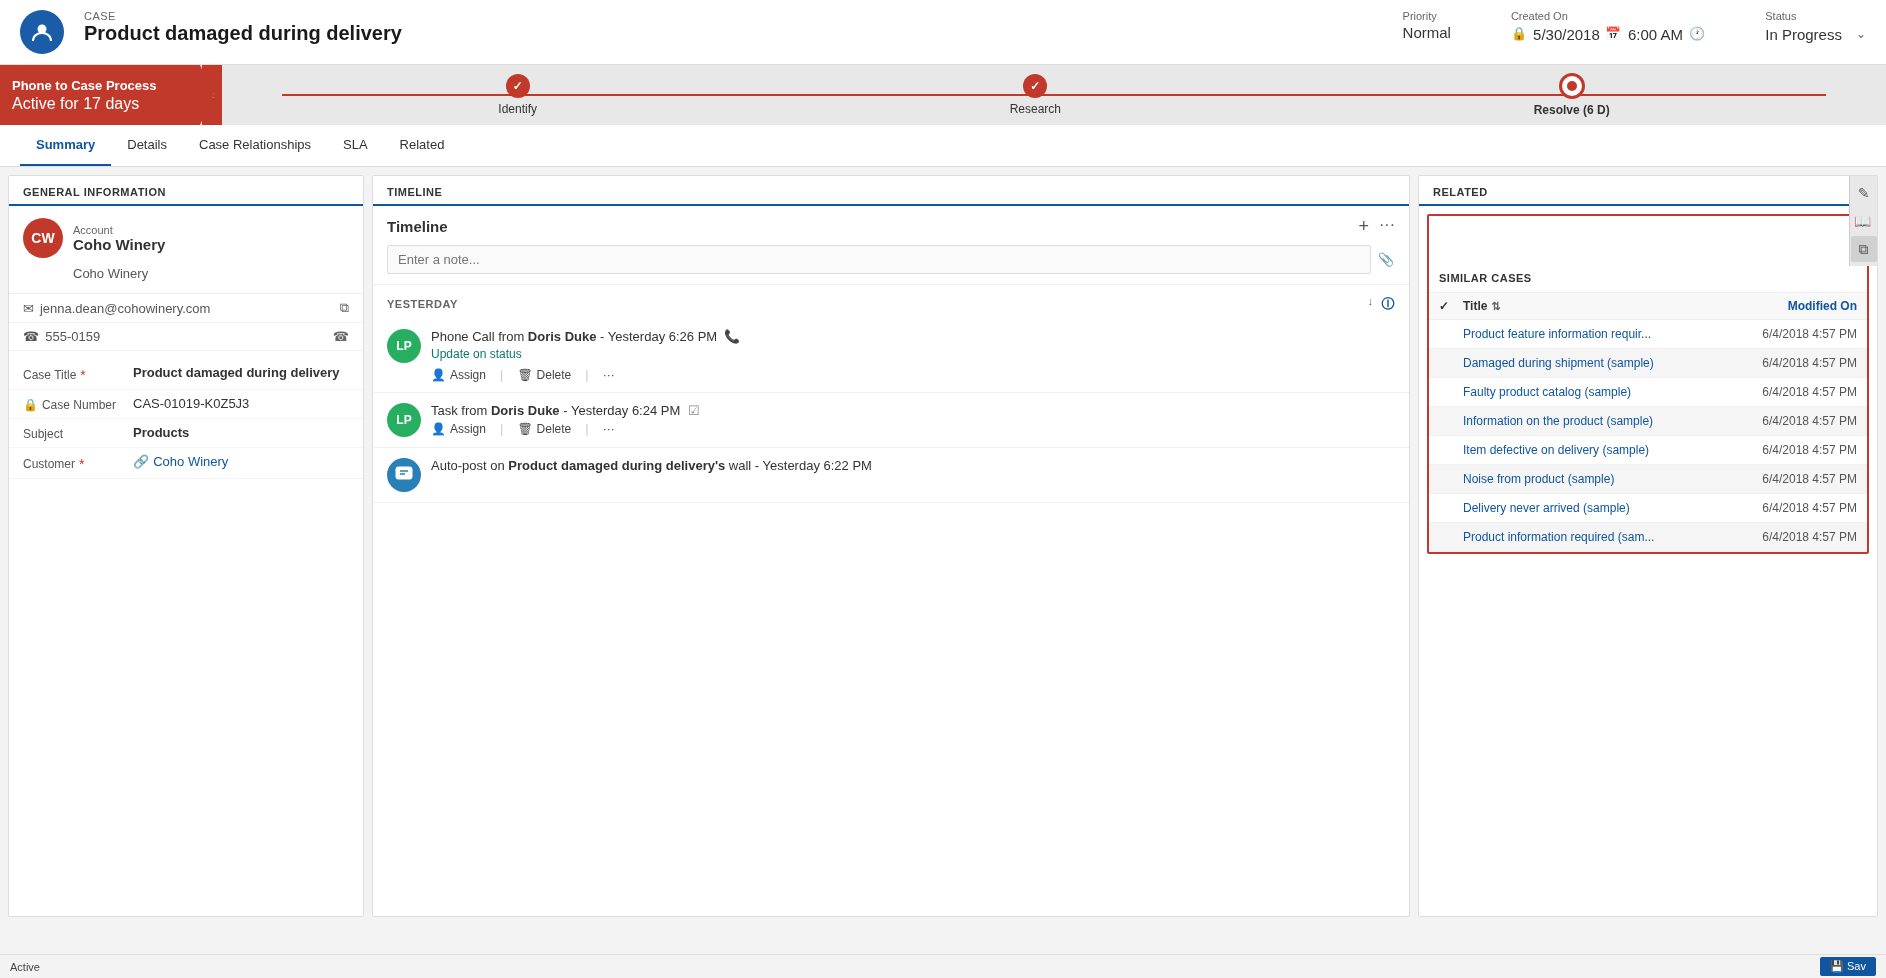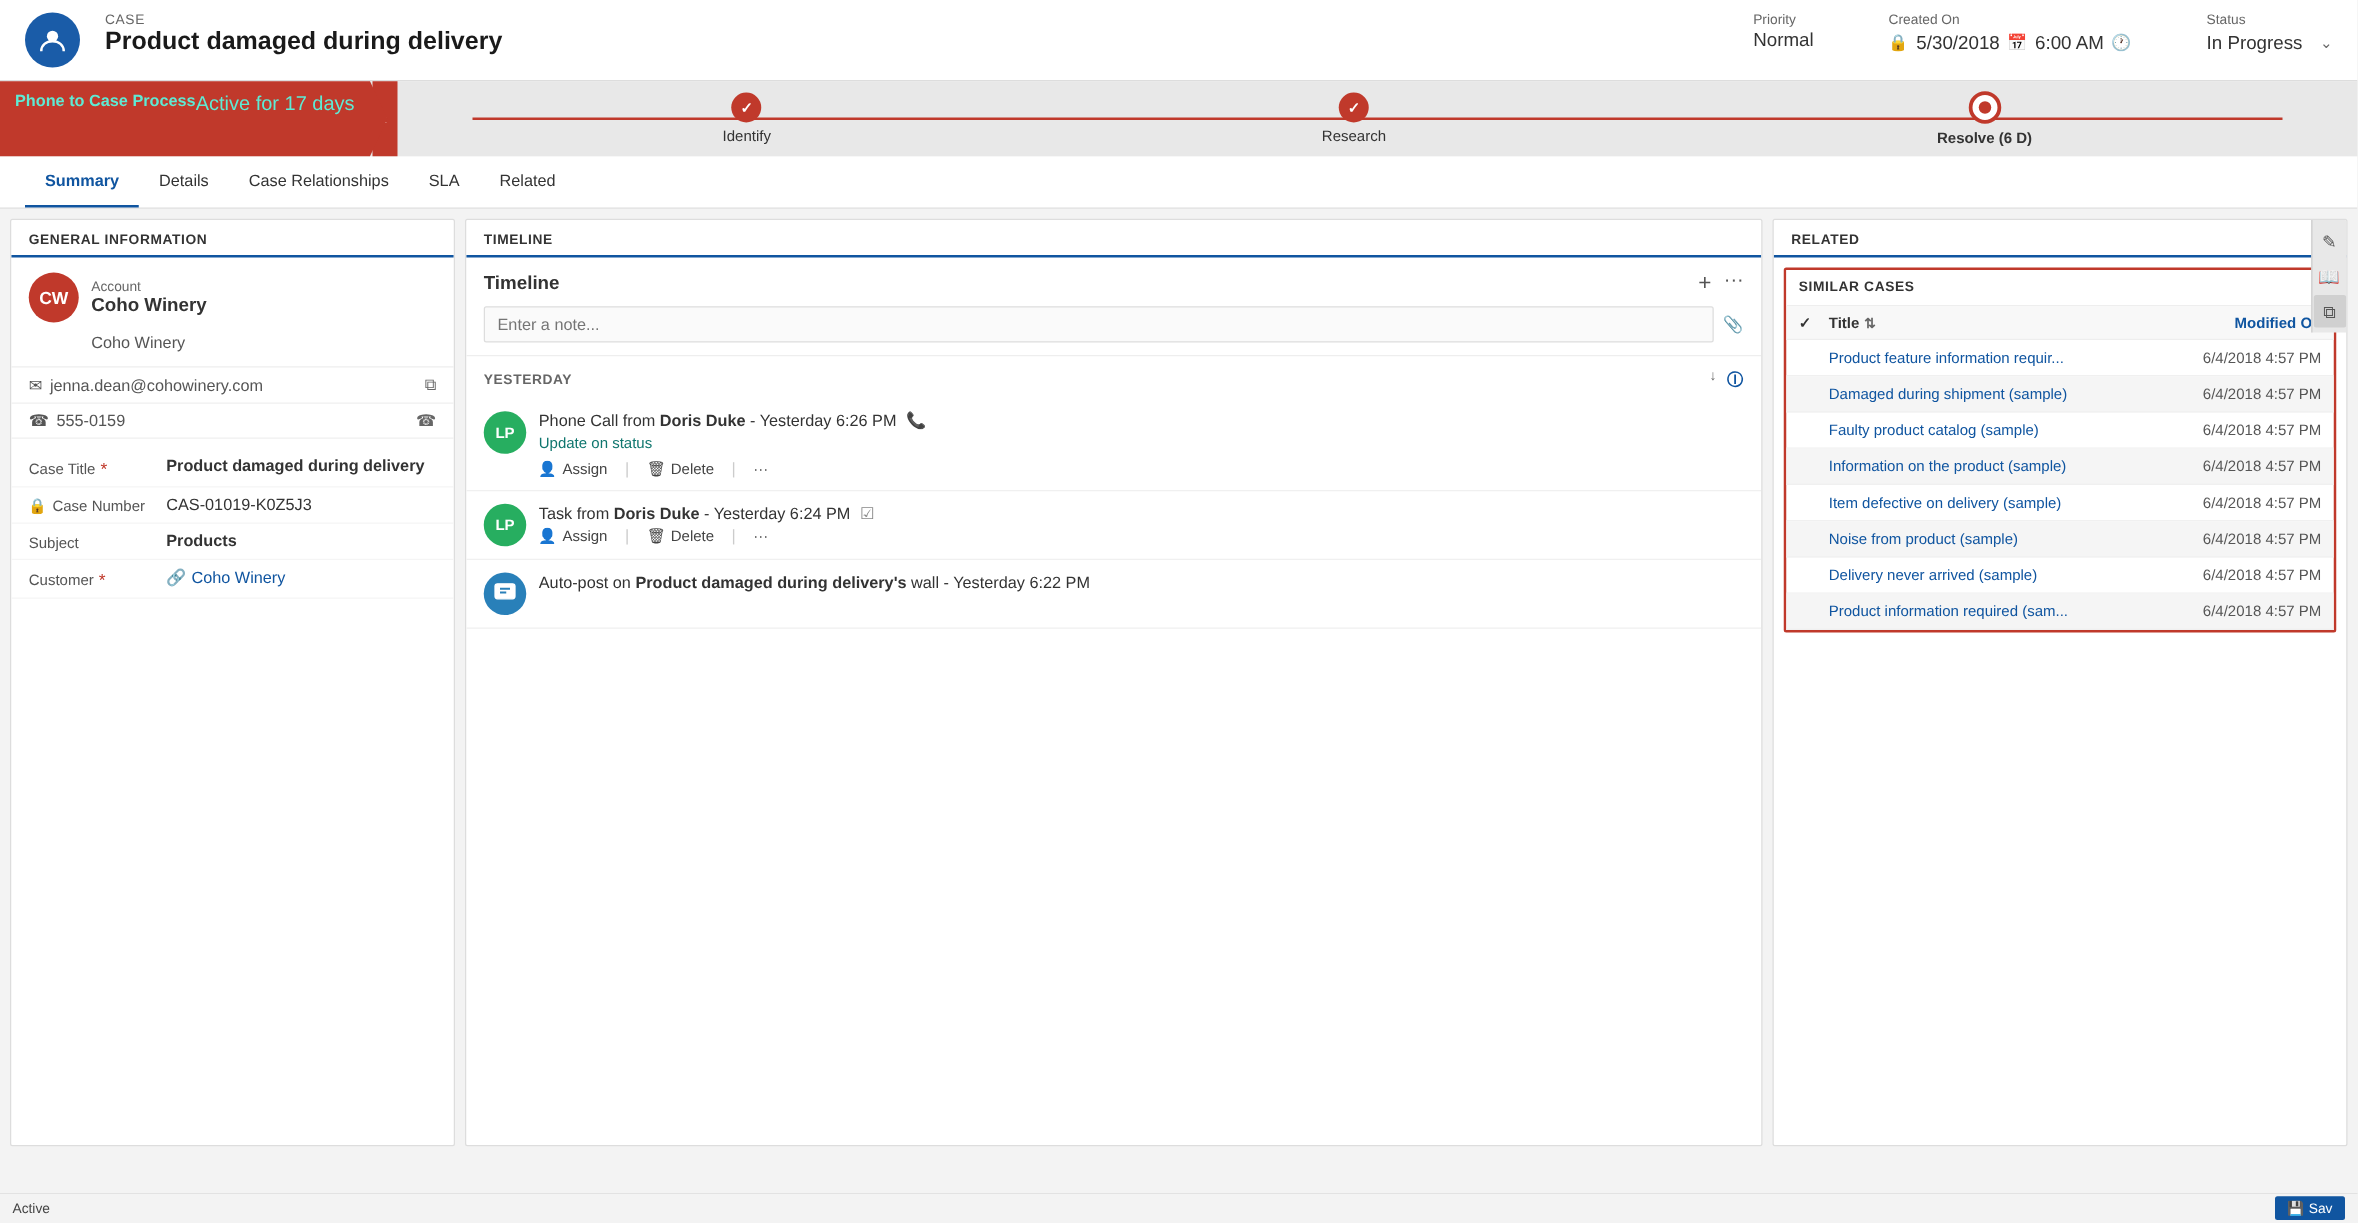--- a/index.html
+++ b/index.html
@@ -33,25 +33,26 @@
     
     .process-bar {
       background: #e8e8e8;
       display: flex;
       align-items: center;
       height: 60px;
       position: relative;
     }
     .process-label {
       background: #c0392b;
-      color: #5eead4;
+      color: #ffffff;
       padding: 8px 12px;
       font-size: 12px;
       height: 100%;
       display: flex;
+      flex-direction: column;
       justify-content: center;
       min-width: 200px;
       position: relative;
     }
     .process-label-title { font-weight: 700; font-size: 13px; }
     .process-label-sub { font-size: 16px; margin-top: 2px; }
     .process-label-arrow {
       position: absolute; right: -14px; top: 0;
       width: 0; height: 0;
       border-top: 30px solid transparent;
@@ -241,20 +242,21 @@
     .similar-cases-box {
       border: 2px solid #c0392b;
       border-radius: 2px;
       overflow: hidden;
     }
     .sc-header {
       font-size: 11px; font-weight: 700; letter-spacing: 0.5px;
       padding: 8px 10px; background: #fff;
       border-bottom: 1px solid #eee;
       text-transform: uppercase;
+      margin-top: 48px;
     }
     .sc-columns {
       display: flex; align-items: center;
       padding: 6px 10px;
       background: #f8f8f8;
       border-bottom: 1px solid #eee;
       font-size: 12px; font-weight: 600;
     }
     .sc-check { width: 24px; flex-shrink: 0; }
     .sc-col-title { flex: 1; display: flex; align-items: center; gap: 4px; }

